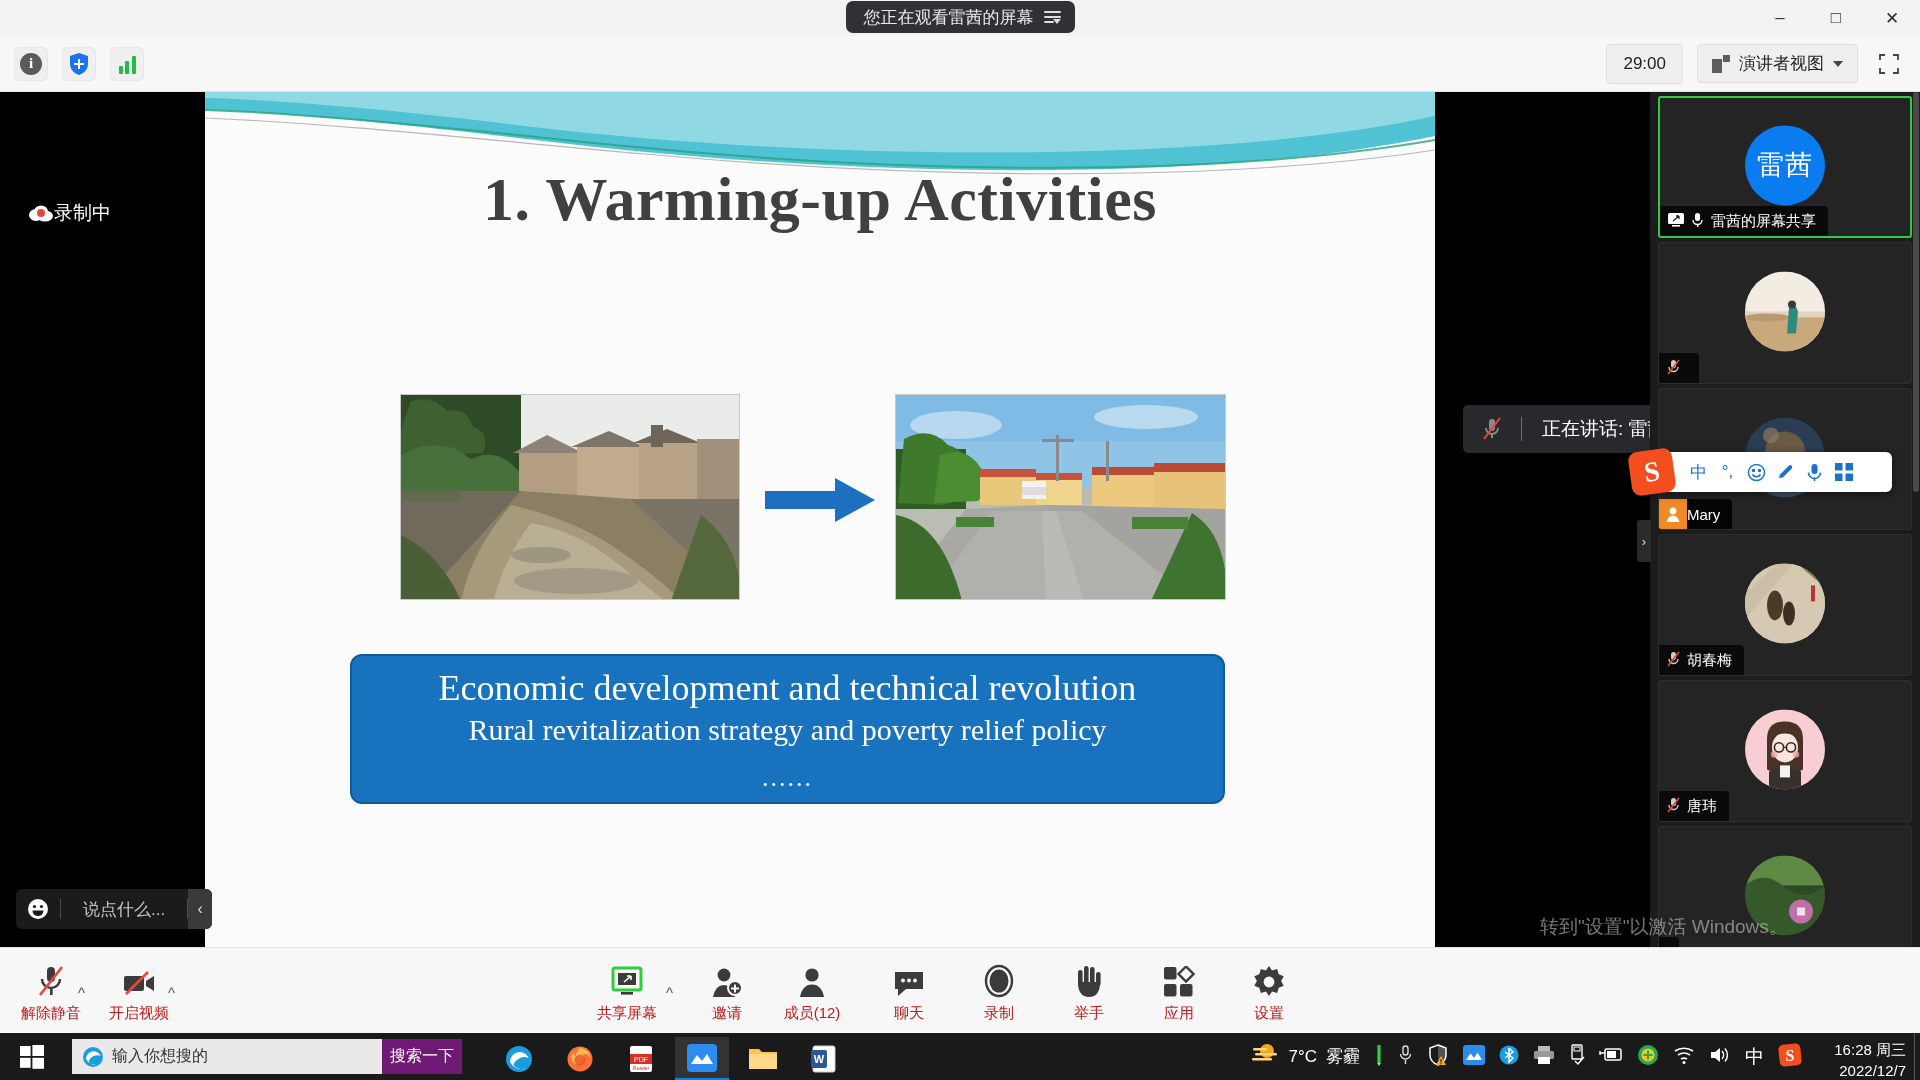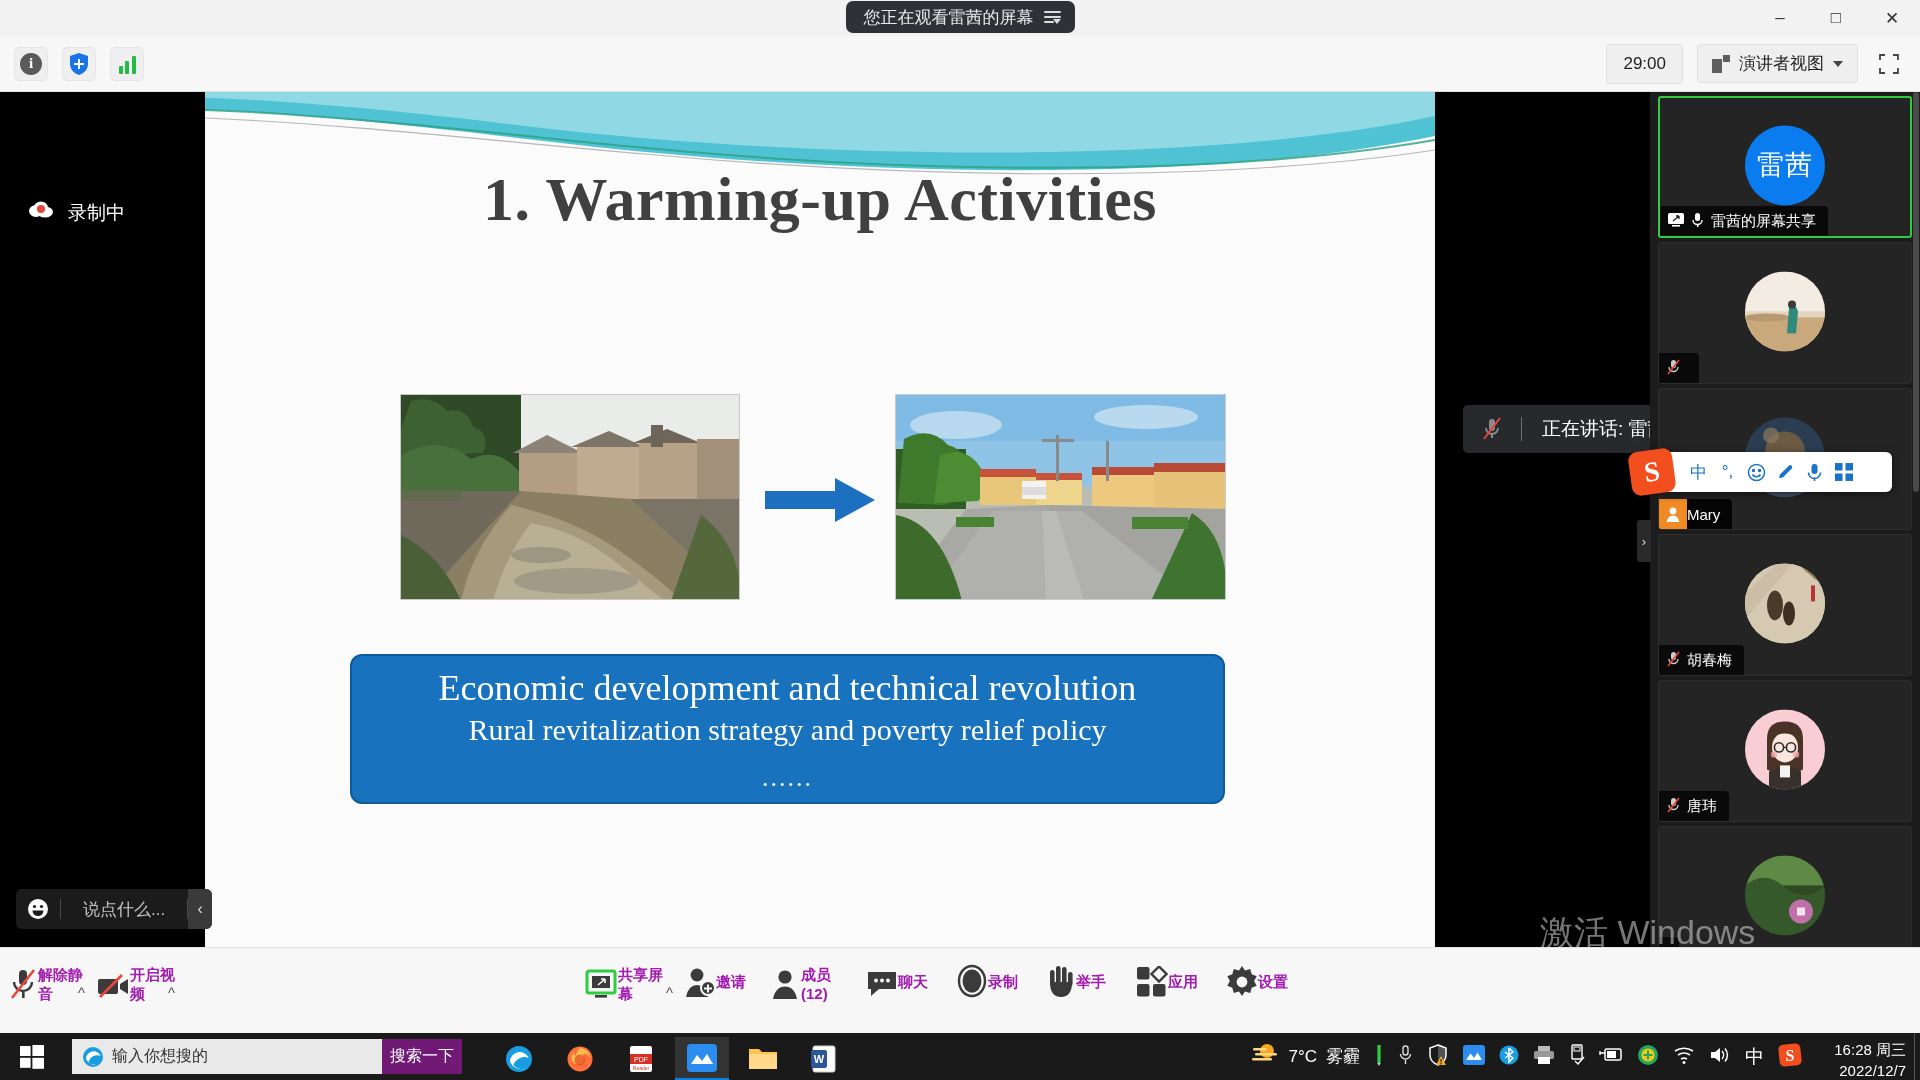--- a/index.html
+++ b/index.html
@@ -73,21 +73,21 @@
   .viewicon .b1 { position:absolute; left:0; bottom:0; width:10px; height:14px; background:#5e5e5e; }
   .viewicon .b2 { position:absolute; right:0; top:0; width:7px; height:7px; background:#5e5e5e; }
   .caret { width:0;height:0;border-left:5px solid transparent;border-right:5px solid transparent;border-top:6px solid #444; }
   .fullscreen-btn { width:34px;height:34px;display:flex;align-items:center;justify-content:center; }
 
   
   .stage { position:absolute; left:0; top:92px; width:1650px; height:855px; background:#000; }
 
   
   .recording {
-    position:absolute; left:28px; top:108px; display:flex; align-items:flex-start; gap:14px;
+    position:absolute; left:28px; top:108px; display:flex; align-items:center; 
     color:#fff; font-size:19px;
   }
   .cloud-rec { position:relative; width:26px; height:18px; }
 
   
   .slide {
     position:absolute; left:205px; top:0; width:1230px; height:855px;
     background:#fbfbfb; overflow:hidden;
   }
   .slide-wave { position:absolute; left:0; top:0; width:1230px; height:90px; }
@@ -184,22 +184,22 @@
   .watermark { position:absolute; left:1540px; top:910px; color:rgba(215,215,215,0.55); text-align:left; }
   .watermark .w1 { font-size:34px; }
   .watermark .w2 { font-size:19px; margin-top:4px; }
 
   
   .meetbar {
     position:absolute; left:0; top:947px; width:1920px; height:86px;
     background:#f7f7f7; border-top:1px solid #e2e2e2;
   }
   .mb-item {
-    position:absolute; top:12px; display:flex; flex-direction:row; align-items:center;
-    color:#a21caf; font-size:15px; width:86px;font-weight:bold;
+    position:absolute; top:12px; display:flex; flex-direction:column; align-items:center;
+    color:#b91c1c; font-size:15px; width:86px;
   }
   .mb-item .glyph { height:38px; display:flex; align-items:flex-end; justify-content:center; }
   .mb-item .lab { margin-top:6px; }
   .mb-chevron { position:absolute; top:36px; color:#555; font-size:15px; }
 
   
   .taskbar { position:absolute; left:0; top:1033px; width:1920px; height:47px; background:#1a1a1a; }
   .startbtn { position:absolute; left:8px; top:0; width:48px; height:47px; display:flex; align-items:center; justify-content:center; }
   .searchbox {
     position:absolute; left:72px; top:6px; width:390px; height:35px; background:#e9e9e9;
@@ -622,21 +622,20 @@
       <svg width="18" height="18" viewBox="0 0 18 18">
           <rect x="0" y="0" width="7.5" height="7.5" fill="#1a73c8"></rect>
           <rect x="10.5" y="0" width="7.5" height="7.5" fill="#1a73c8"></rect>
           <rect x="0" y="10.5" width="7.5" height="7.5" fill="#1a73c8"></rect>
           <rect x="10.5" y="10.5" width="7.5" height="7.5" fill="#1a73c8"></rect>
         </svg>
     </span>
   </div>
 
   <div class="watermark">
-    <div class="w1">激活 Windows</div>
     <div class="w2">转到"设置"以激活 Windows。</div>
   </div>
 
   <div class="meetbar">
 
     <div class="mb-item" style="left:8px">
       <span class="glyph">
         <svg width="30" height="34" viewBox="0 0 30 34">
             <rect x="11" y="3" width="8" height="15" rx="4" fill="#3b3b3b"></rect>
             <path d="M6 15 a9 9 0 0 0 18 0" fill="none" stroke="#3b3b3b" stroke-width="2.4"></path>

